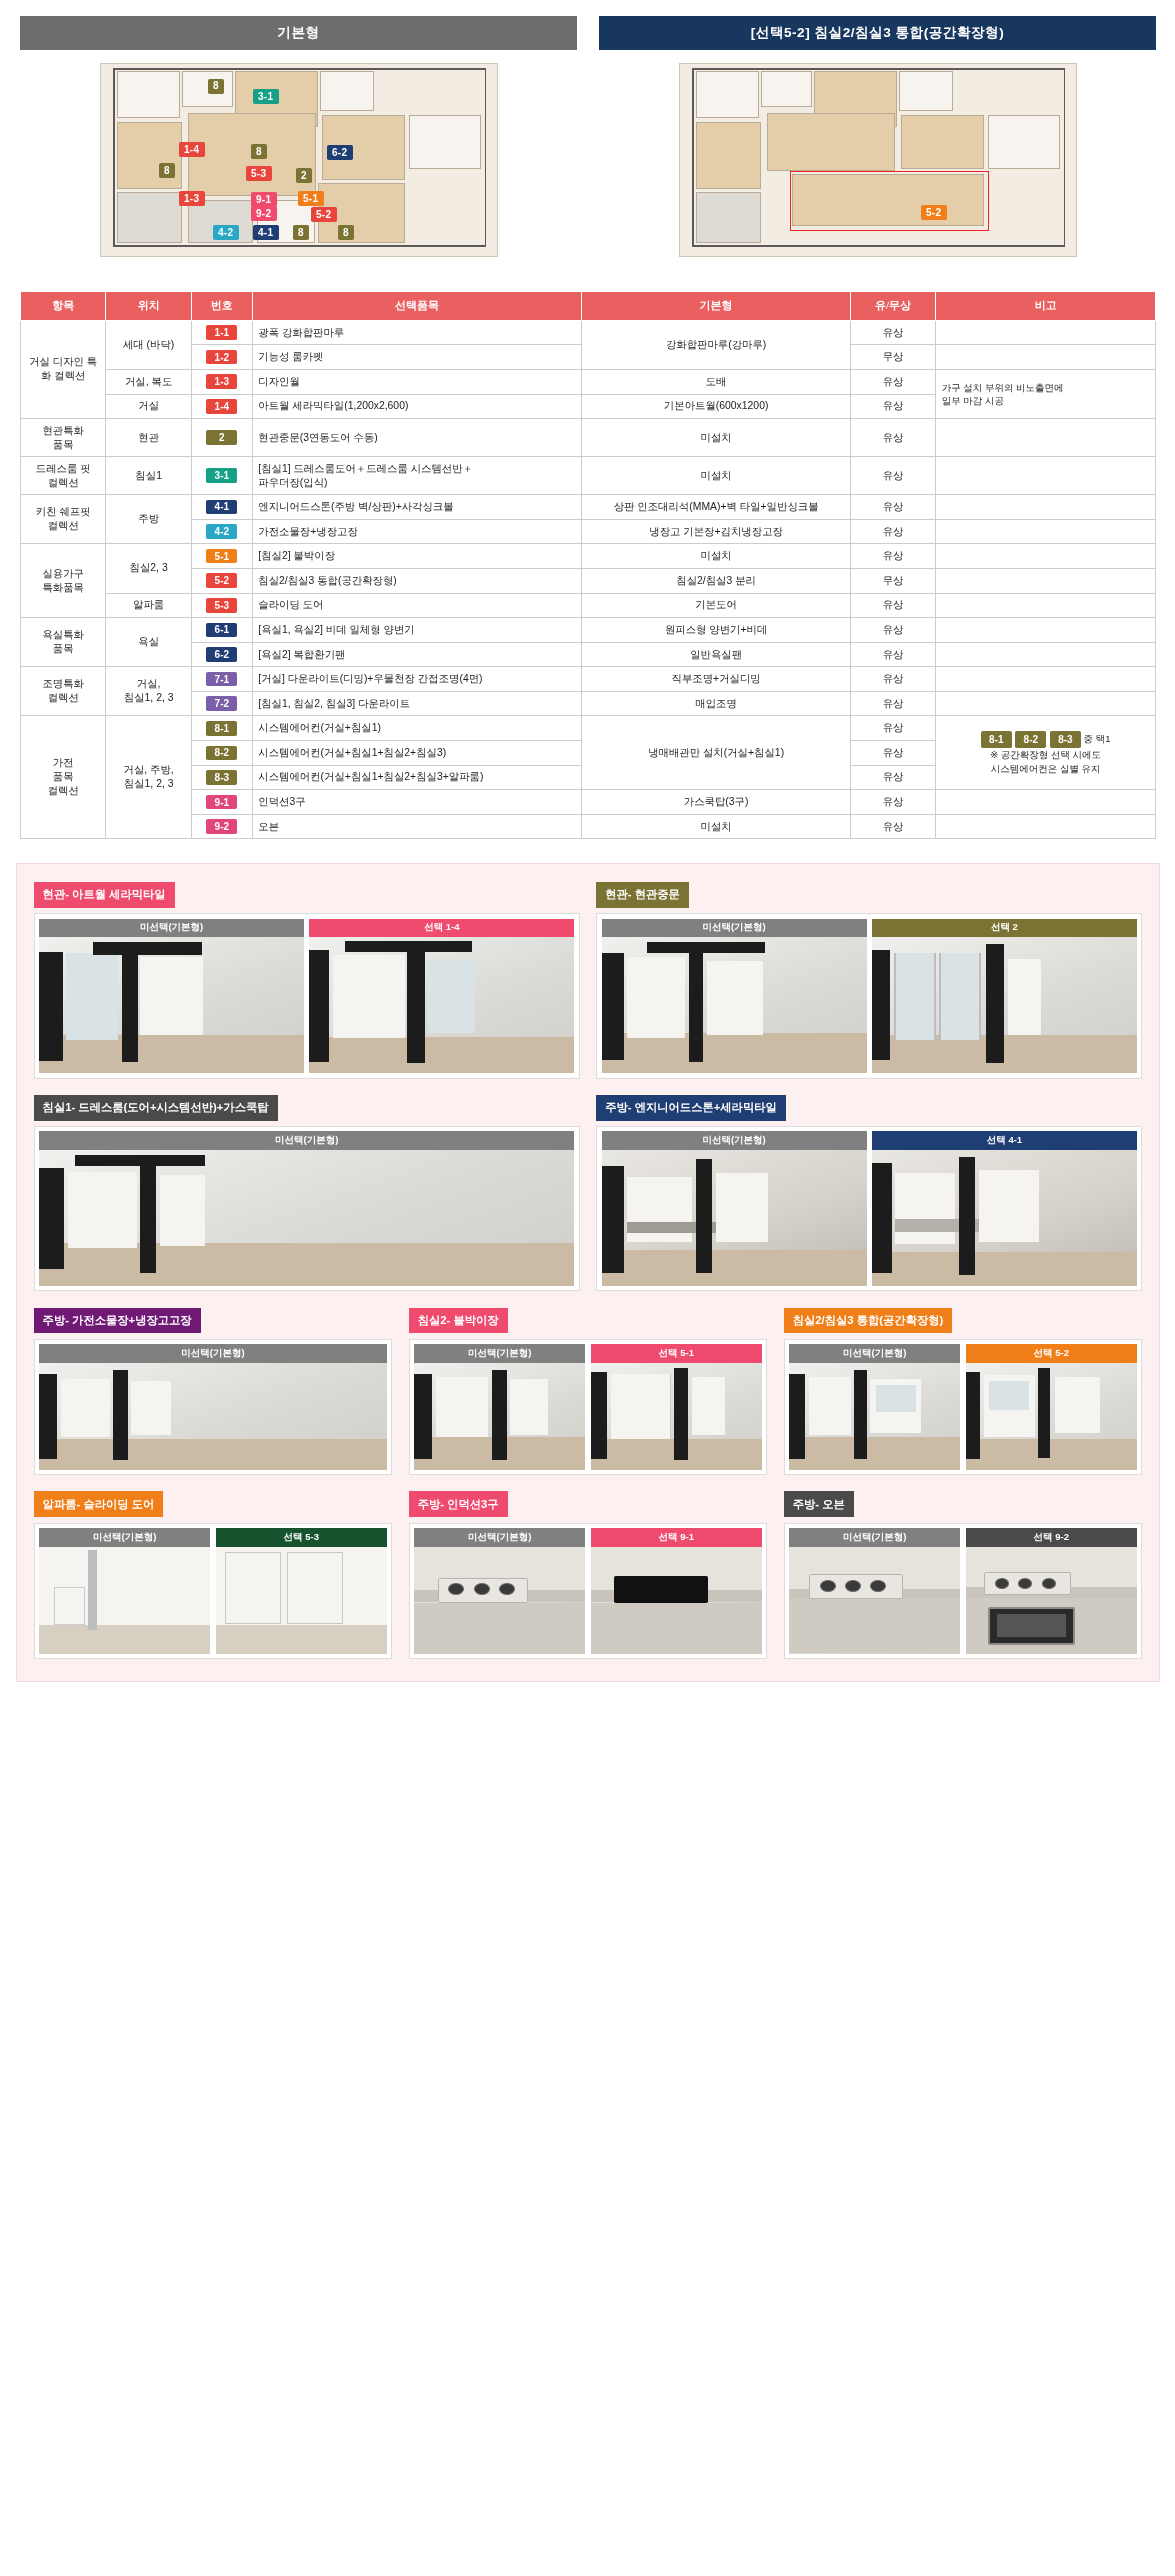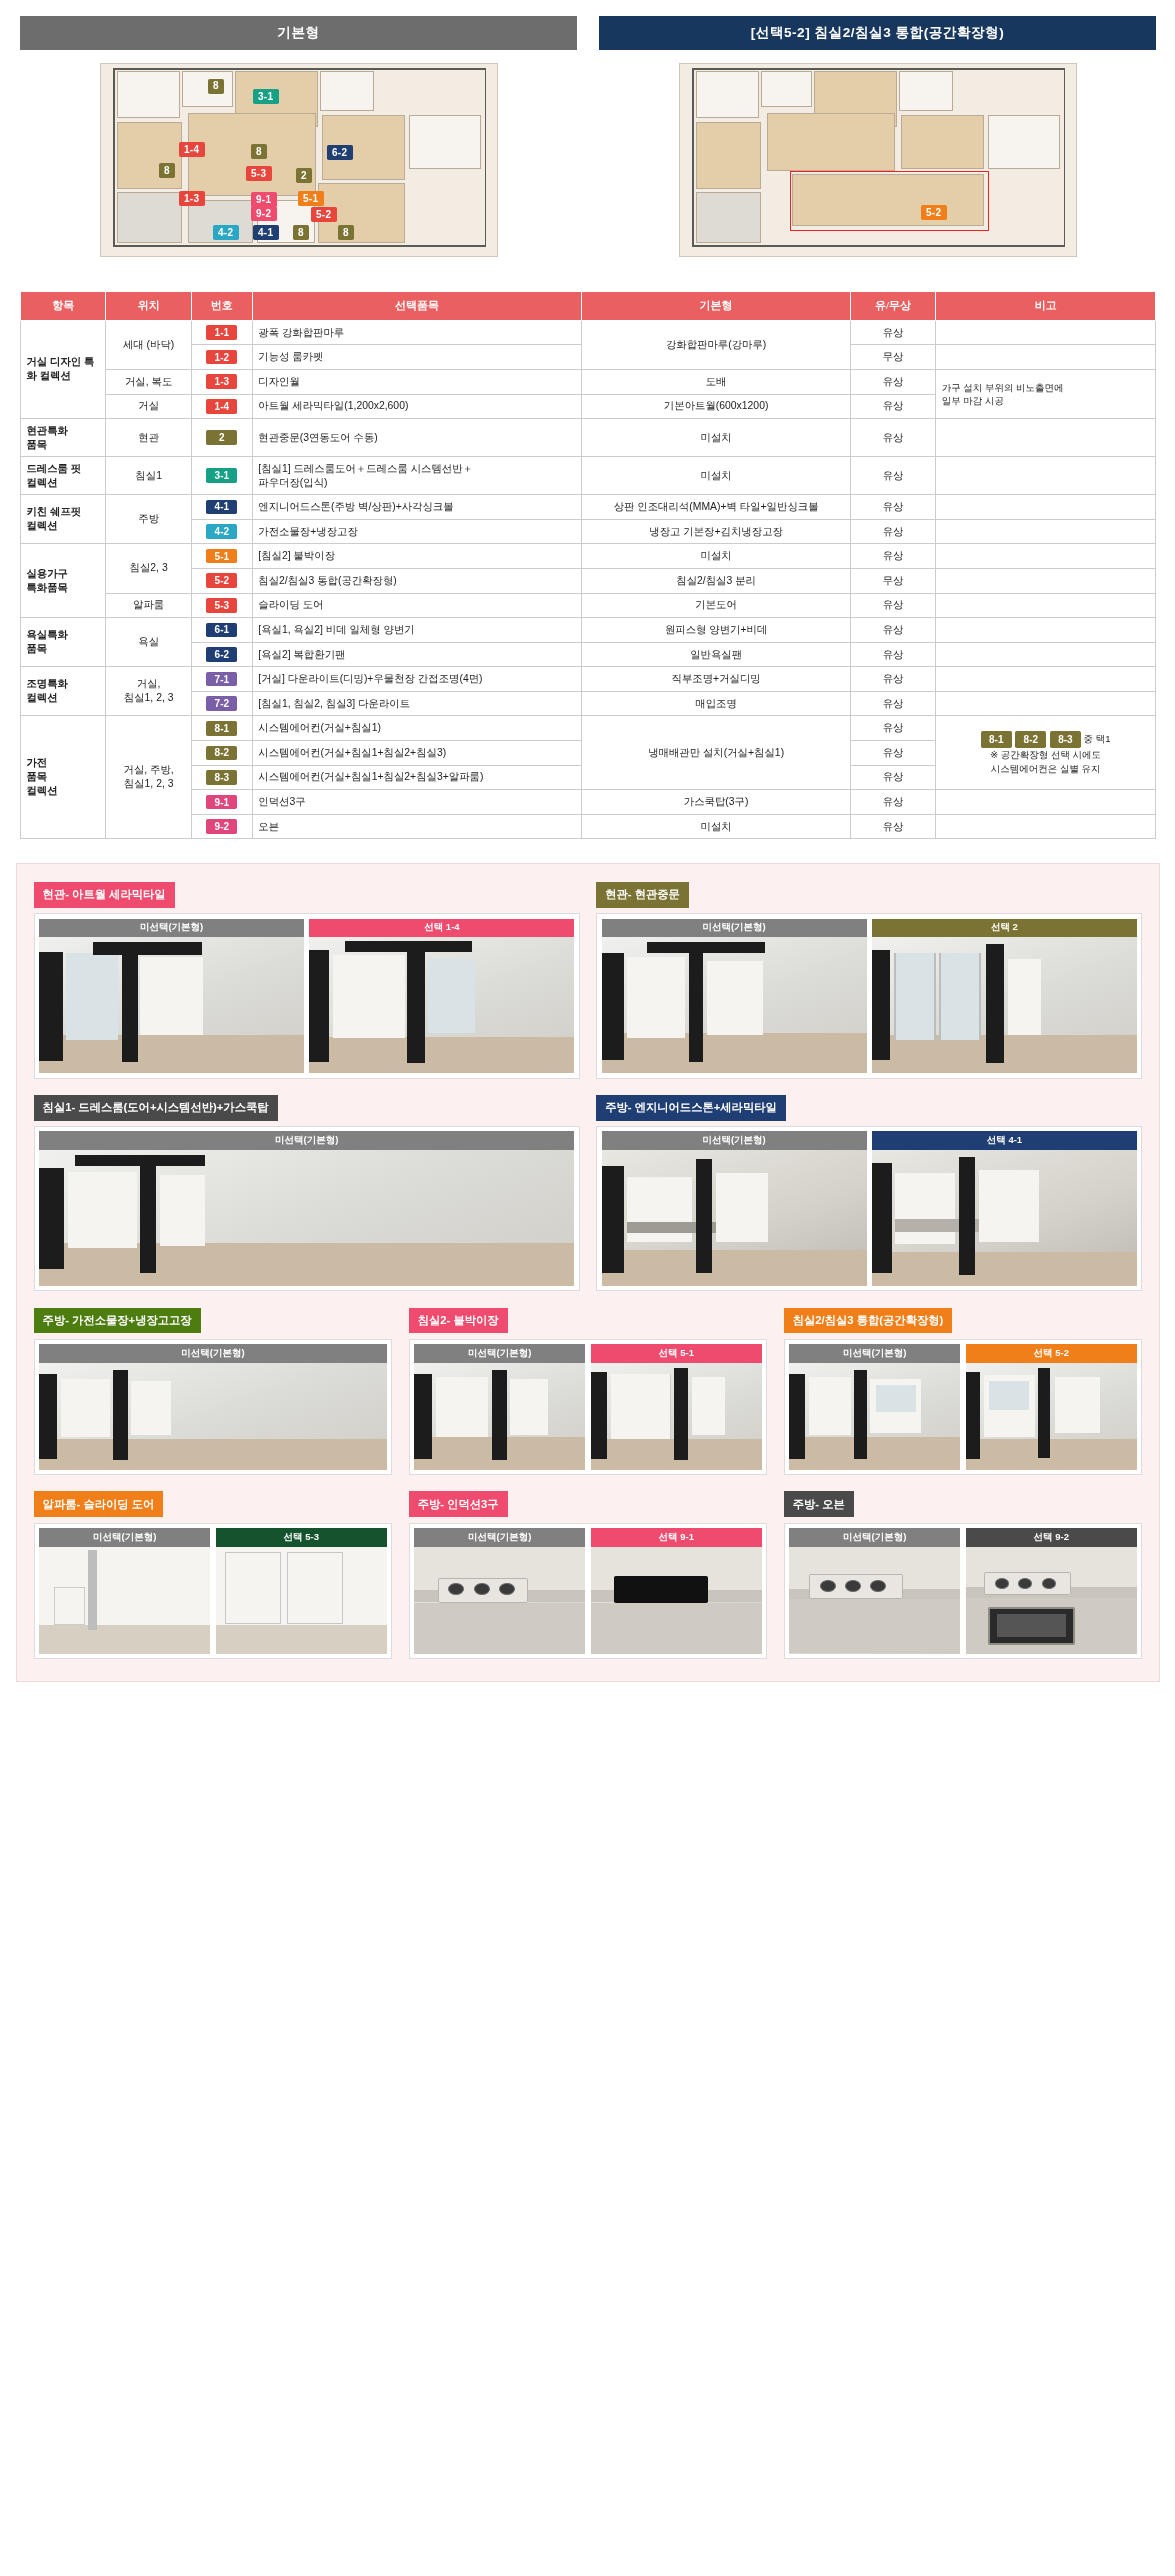--- a/index.html
+++ b/index.html
@@ -104,21 +104,22 @@
   }
   table.spec td {
     border: 0.9px solid #cccccc;
     padding: 4.5px 5.4px;
     color: #222222;
     vertical-align: middle;
     background: #ffffff;
   }
   td.ctr { text-align: center; }
   td.cat {
-    font-weight: bold;
+    text-align: center;
+    font-weight: normal;
     background: #fafafa;
   }
   .numtag {
     display: inline-block;
     color: #ffffff;
     font-size: 10px;
     font-weight: bold;
     padding: 1.8px 7.2px;
     border-radius: 1.8px;
     min-width: 31px;
@@ -572,21 +573,21 @@
               <div class="b" style="left:87px;top:7.2px;width:16.3px;height:118px;"></div>
               <div class="w" style="left:107px;top:20px;width:60px;height:72px;"></div>
             </div>
           </div>
         </div>
       </div>
     </div>
 
     <div class="grid-row">
       <div class="card" style="flex:1">
-        <div class="card-title" style="background:#4d7c0f">주방- 가전소물장+냉장고고장</div>
+        <div class="card-title" style="background:#701a75">주방- 가전소물장+냉장고고장</div>
         <div class="pair">
           <div class="shot">
             <div class="shot-cap cap-gray">미선택(기본형)</div>
             <div class="shot-img small">
               <div class="fl" style="left:0;bottom:0;width:100%;height:31px;"></div>
               <div class="b" style="left:0;top:11px;width:18px;height:85px;"></div>
               <div class="w" style="left:22px;top:16.3px;width:49px;height:58px;"></div>
               <div class="b" style="left:74px;top:7.2px;width:14.5px;height:90px;"></div>
               <div class="w" style="left:92px;top:18px;width:40px;height:54px;"></div>
             </div>

